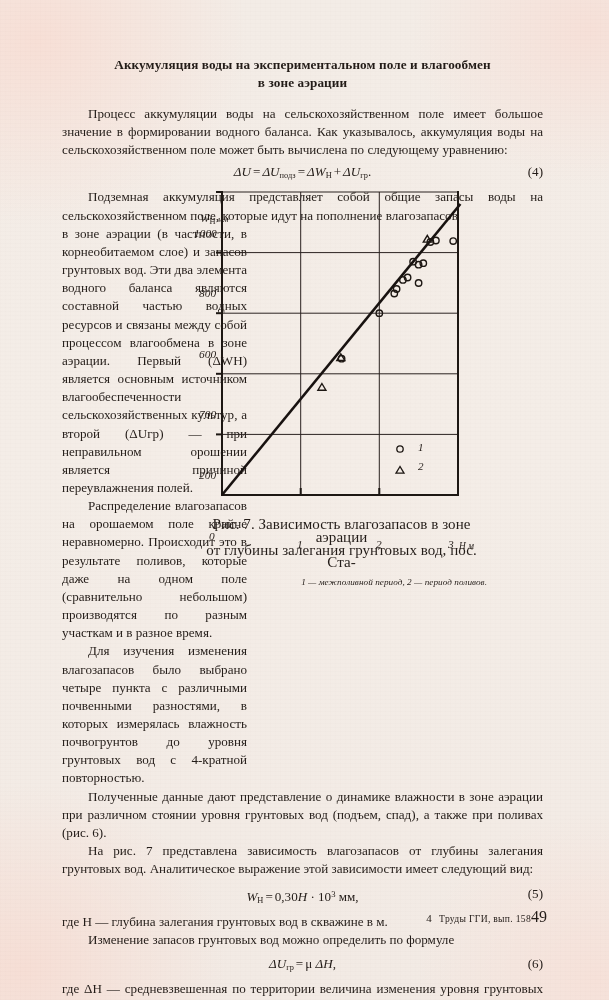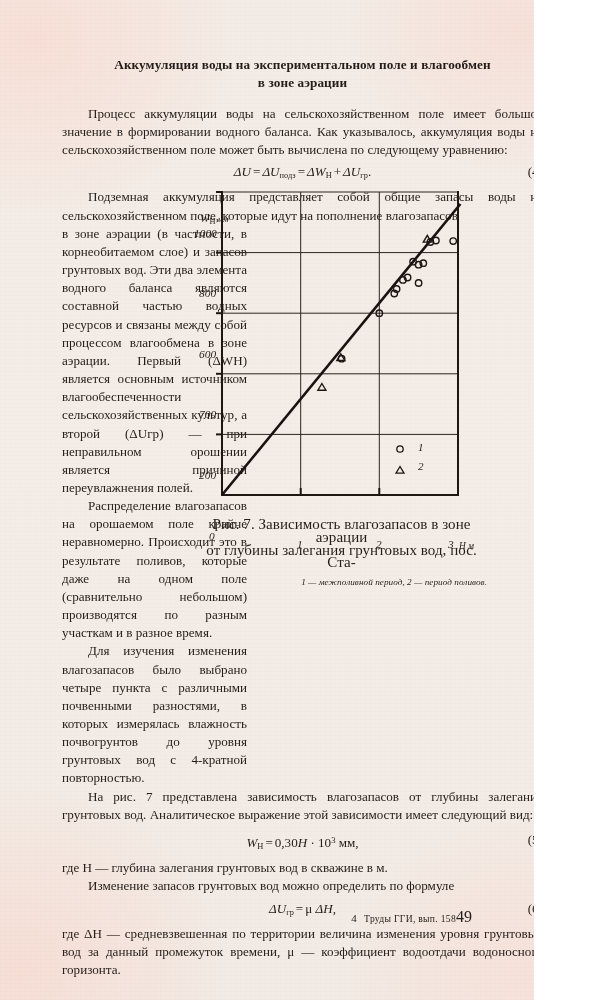--- a/index.html
+++ b/index.html
@@ -3,21 +3,21 @@
 <meta charset="utf-8">
 <title>Page 49</title>
 <style>
   html, body {
     margin: 0;
     padding: 0;
     background: #ffffff;
   }
   #page {
     position: relative;
-    width: 534px;
+    width: 609px;
     height: 1000px;
     overflow: hidden;
     background:
       radial-gradient(ellipse 340px 300px at 6% 4%, #f7dfd6 0%, rgba(247,223,214,0) 62%),
       radial-gradient(ellipse 300px 260px at 97% 3%, #f6e0d8 0%, rgba(246,224,216,0) 60%),
       radial-gradient(ellipse 330px 300px at 4% 97%, #f6ded5 0%, rgba(246,222,213,0) 62%),
       radial-gradient(ellipse 300px 280px at 98% 98%, #f6e1d9 0%, rgba(246,225,217,0) 60%),
       linear-gradient(180deg, #f3ece6 0%, #f4ede7 45%, #f2eae4 100%);
     font-family: "Liberation Serif", "DejaVu Serif", serif;
     color: #231c18;
@@ -173,20 +173,21 @@
     <div id="col-left">
       <p class="para noind">в зоне аэрации (в частности, в корнеобитаемом слое) и запасов грунтовых вод. Эти два элемента водного баланса являются составной частью водных ресурсов и связаны между собой процессом влагообмена в зоне аэрации. Первый (ΔWH) является основным источником влагообеспеченности сельскохозяйственных культур, а второй (ΔUгр) — при неправильном орошении является причиной переувлажнения полей.</p>
       <p class="para">Распределение влагозапасов на орошаемом поле крайне неравномерно. Происходит это в результате поливов, которые даже на одном поле (сравнительно небольшом) производятся по разным участкам и в разное время.</p>
       <p class="para" style="text-indent:26px;">
         <span>Для изучения изменения влагозапасов было выбрано четыре пункта с различными почвенными разностями, в которых измерялась влажность почвогрунтов до уровня грунтовых вод с 4-кратной повторностью.</span>
       </p>
     </div>
 
     <div style="clear:both"></div>
 
+    <p class="para noind" style="text-indent:26px;">Полученные данные дают представление о динамике влажности в зоне аэрации при различном стоянии уровня грунтовых вод (подъем, спад), а также при поливах (рис. 6).</p>
 
     <p class="para">На рис. 7 представлена зависимость влагозапасов от глубины залегания грунтовых вод. Аналитическое выражение этой зависимости имеет следующий вид:</p>
 
     <div class="formula-row" style="margin-top:7px;">
       <span>
         <span class="mi">W</span><sub class="sm mi">Н</sub><span class="op">=</span>0,30<span class="mi">H</span> · 10<sup class="sm">3</sup> мм,
       </span>
       <span class="eqno">(5)</span>
     </div>
 

